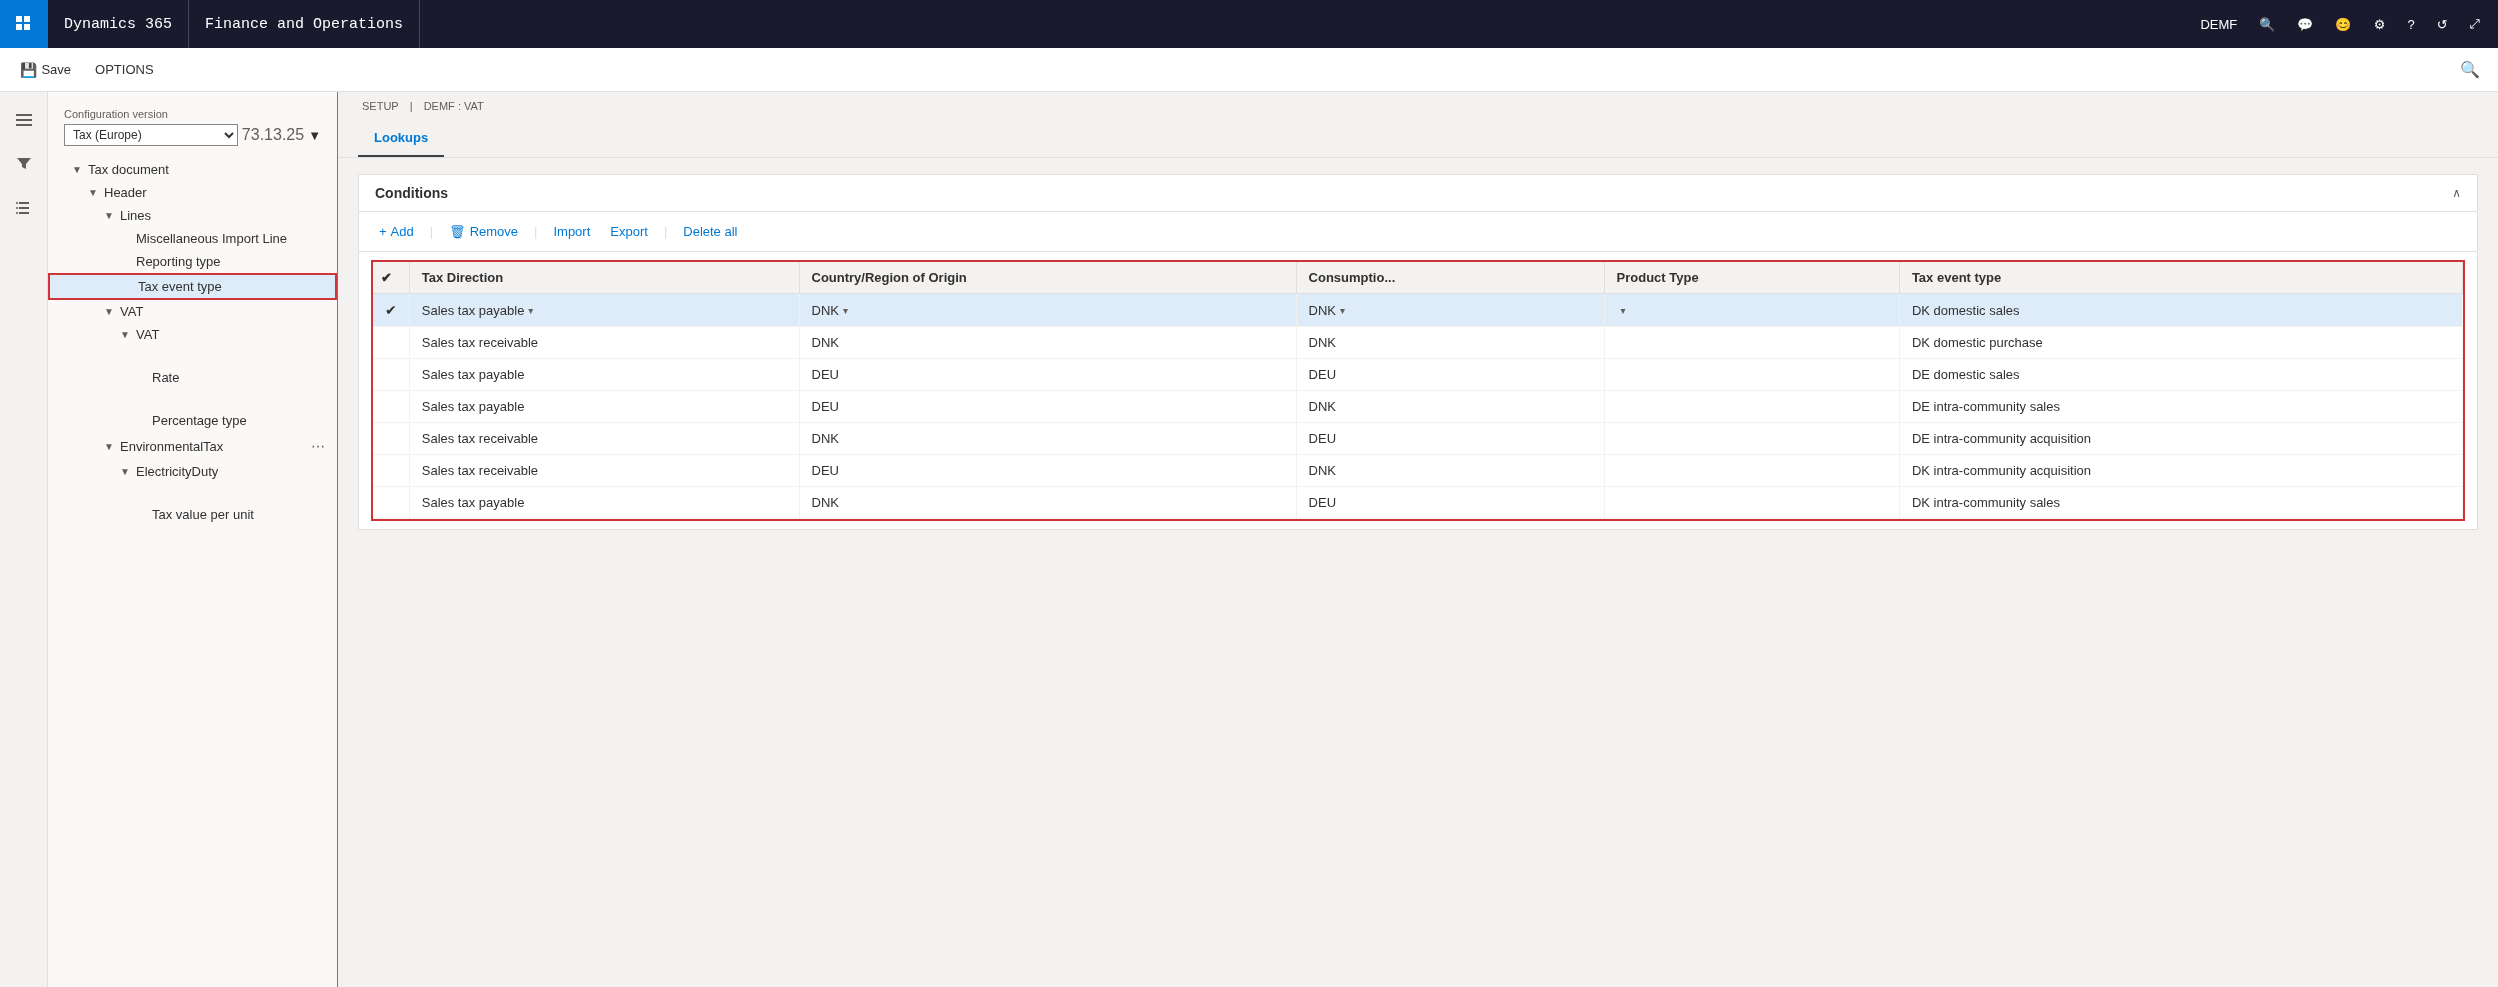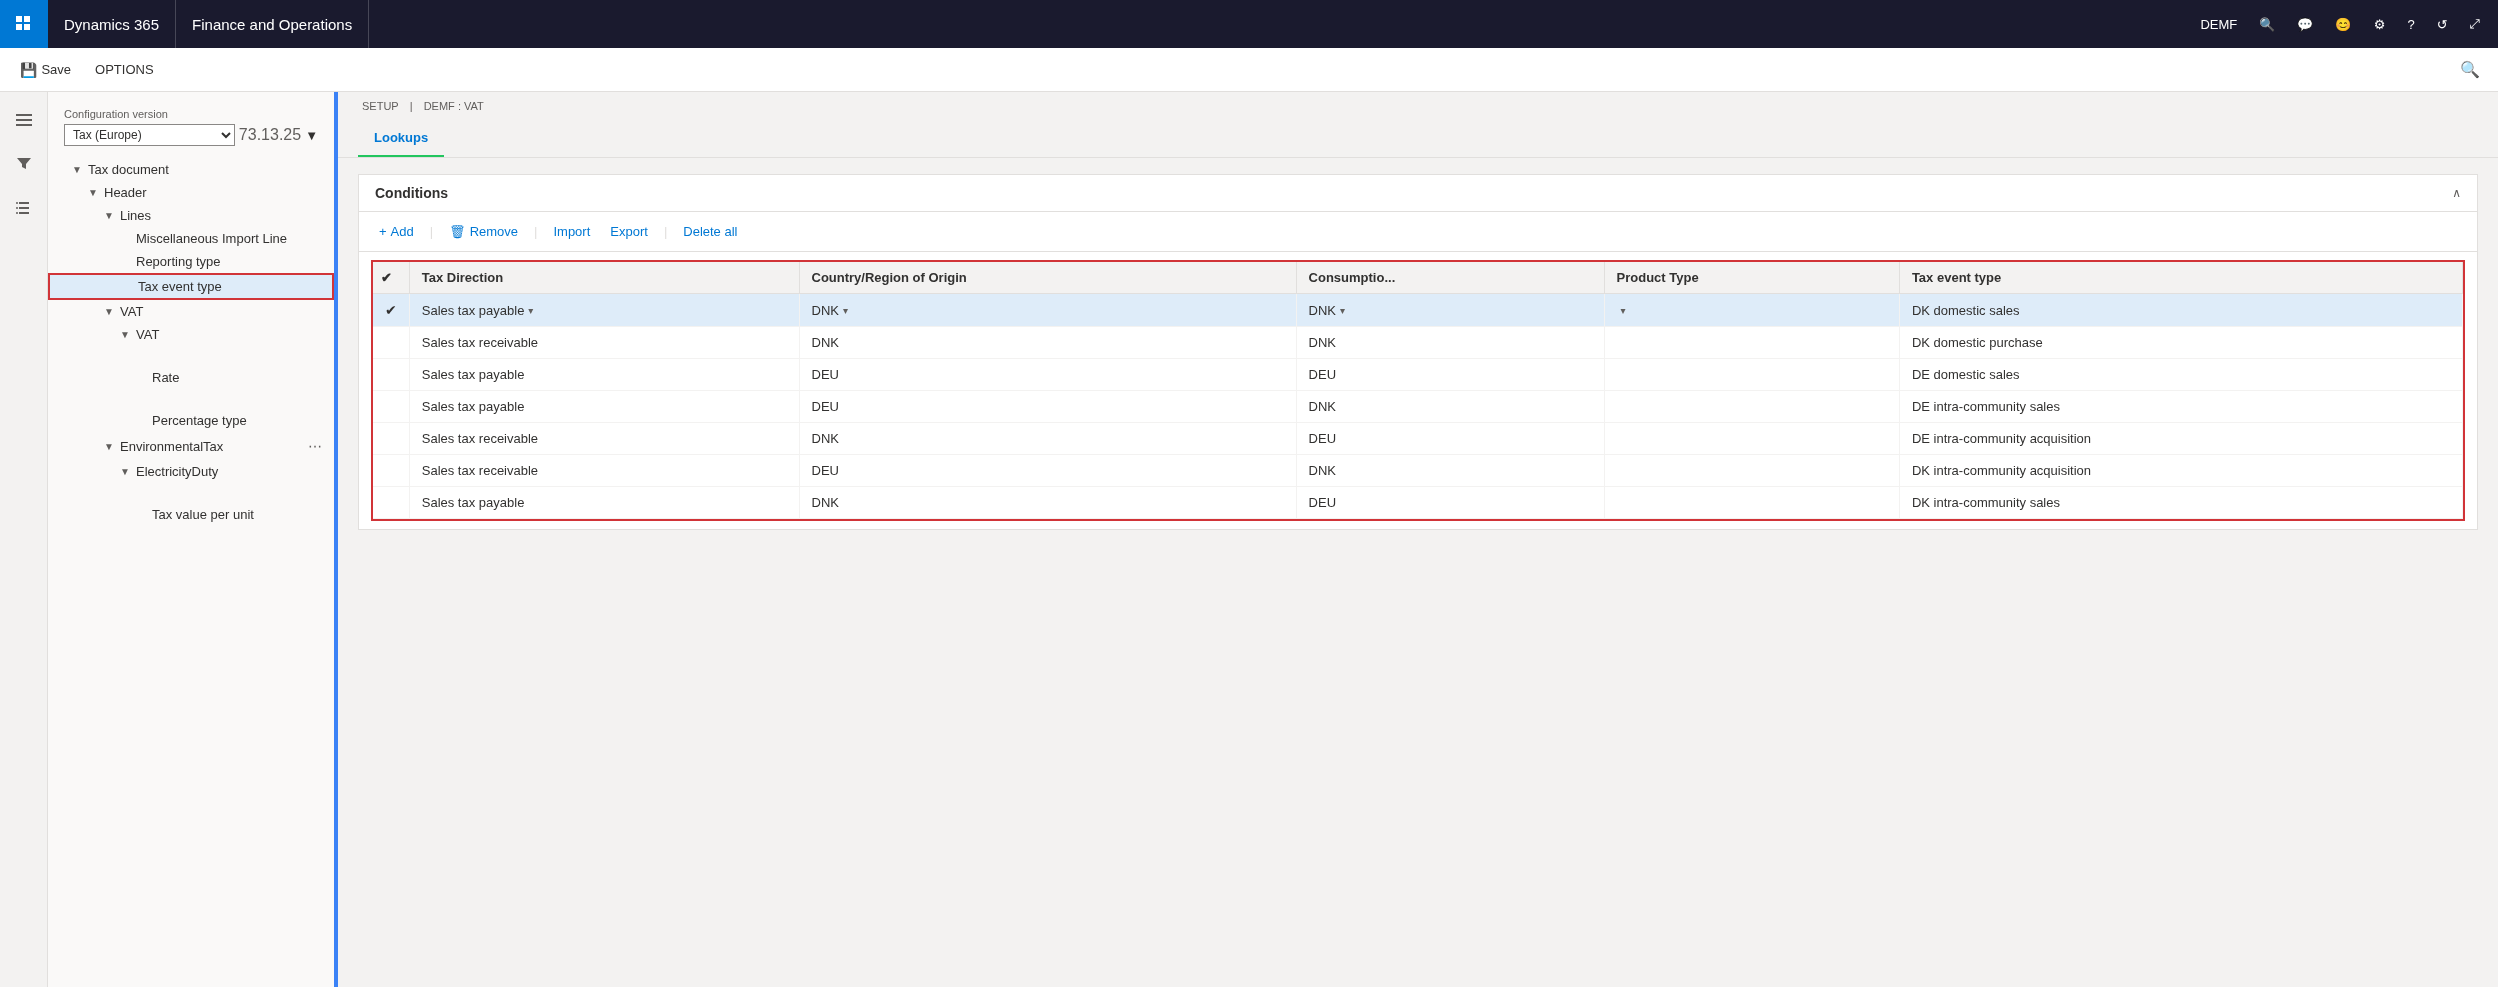--- a/index.html
+++ b/index.html
@@ -20,20 +20,21 @@
       align-items: center;
       justify-content: center;
       background: #0078d4;
       cursor: pointer;
       flex-shrink: 0;
     }
     .top-nav .brand-section {
       display: flex;
       align-items: center;
       height: 100%;
+      font-family: Liberation Mono, monospace;
     }
     .top-nav .dynamics-label {
       padding: 0 16px;
       font-size: 15px;
       font-weight: 400;
       color: white;
       border-right: 1px solid rgba(255,255,255,0.2);
       height: 100%;
       display: flex;
       align-items: center;
@@ -131,21 +132,21 @@
       cursor: pointer;
       color: #605e5c;
       font-size: 16px;
       border-radius: 2px;
     }
 
     
     .tree-panel {
       width: 290px;
       background: #faf9f8;
-      border-right: 4px solid #3b82f6;
+      border-right: 1px solid #3b82f6;
       overflow-y: auto;
       padding: 12px 0;
     }
     .config-version-section {
       padding: 4px 16px 12px 16px;
     }
     .config-version-section label {
       font-size: 11px;
       color: #605e5c;
       display: block;
@@ -214,21 +215,21 @@
     .tab-bar .tab {
       display: inline-block;
       padding: 10px 16px;
       cursor: pointer;
       font-size: 13px;
       color: #605e5c;
       border-bottom: 2px solid transparent;
     }
     .tab-bar .tab.active {
       color: #0078d4;
-      border-bottom: 2px solid #22c55e;
+      border-bottom: 2px solid #404040;
       font-weight: 600;
     }
 
     
     .content-body {
       padding: 16px 20px;
     }
 
     
     .conditions-section {

